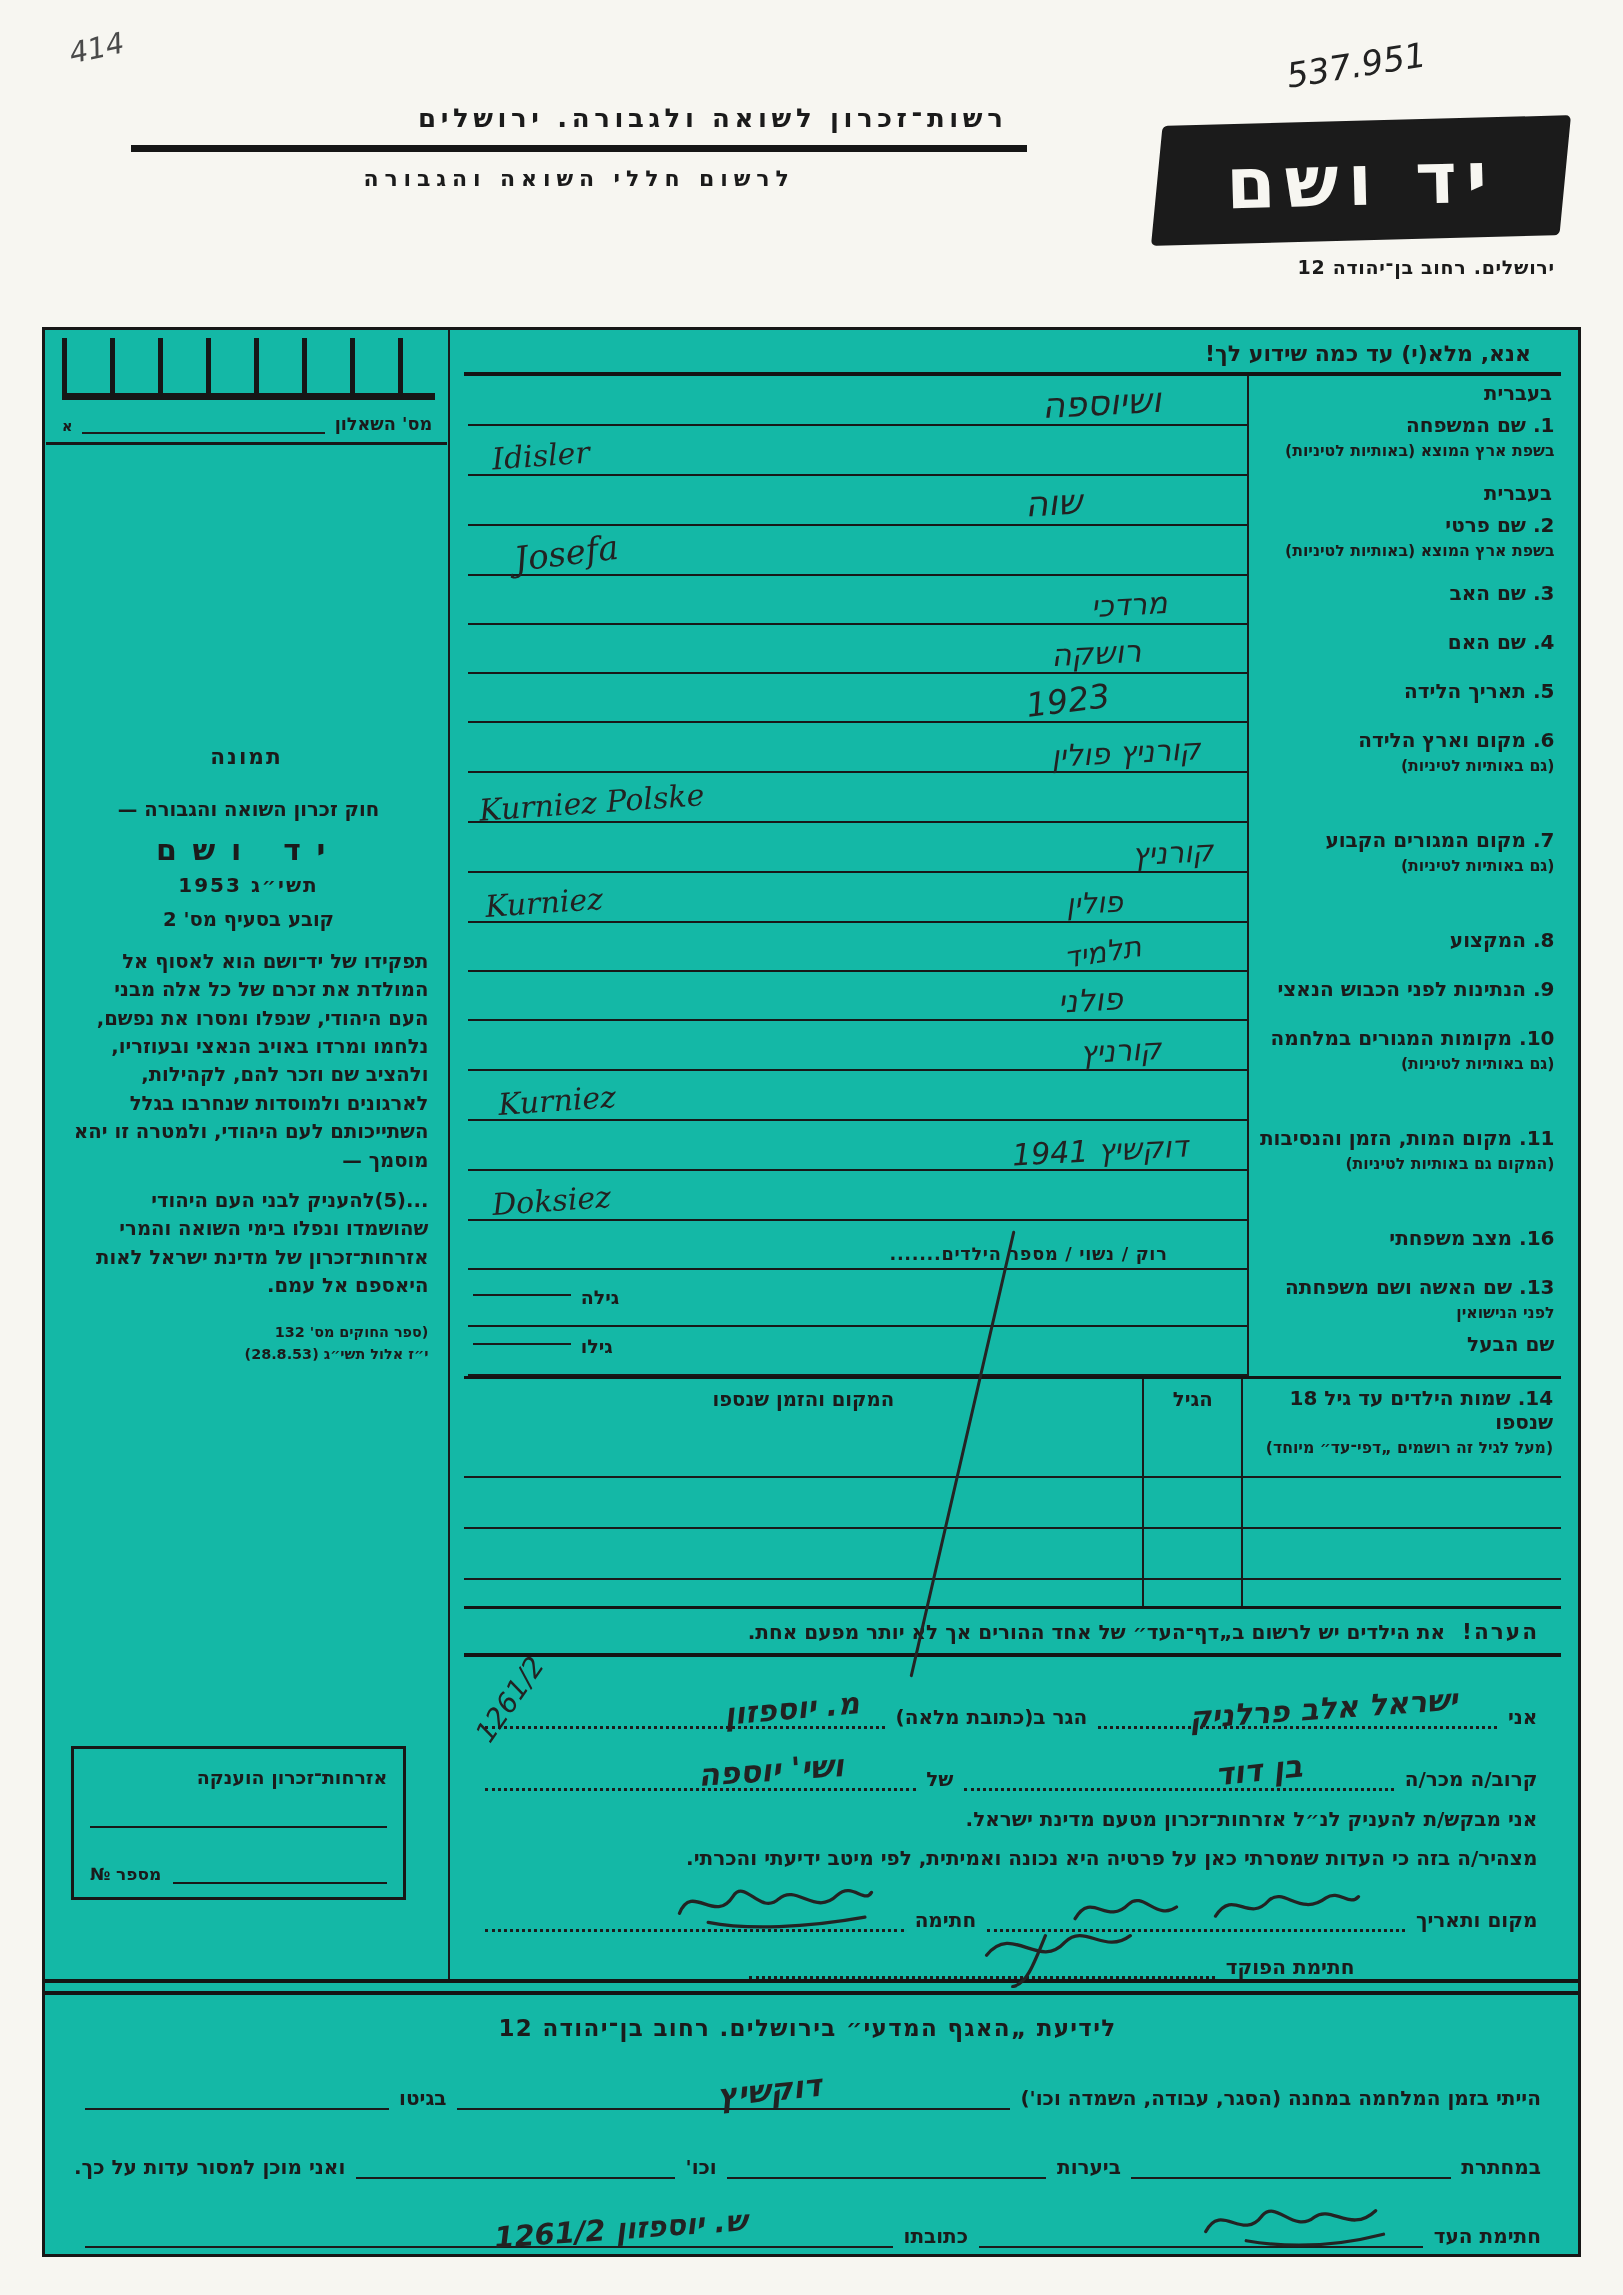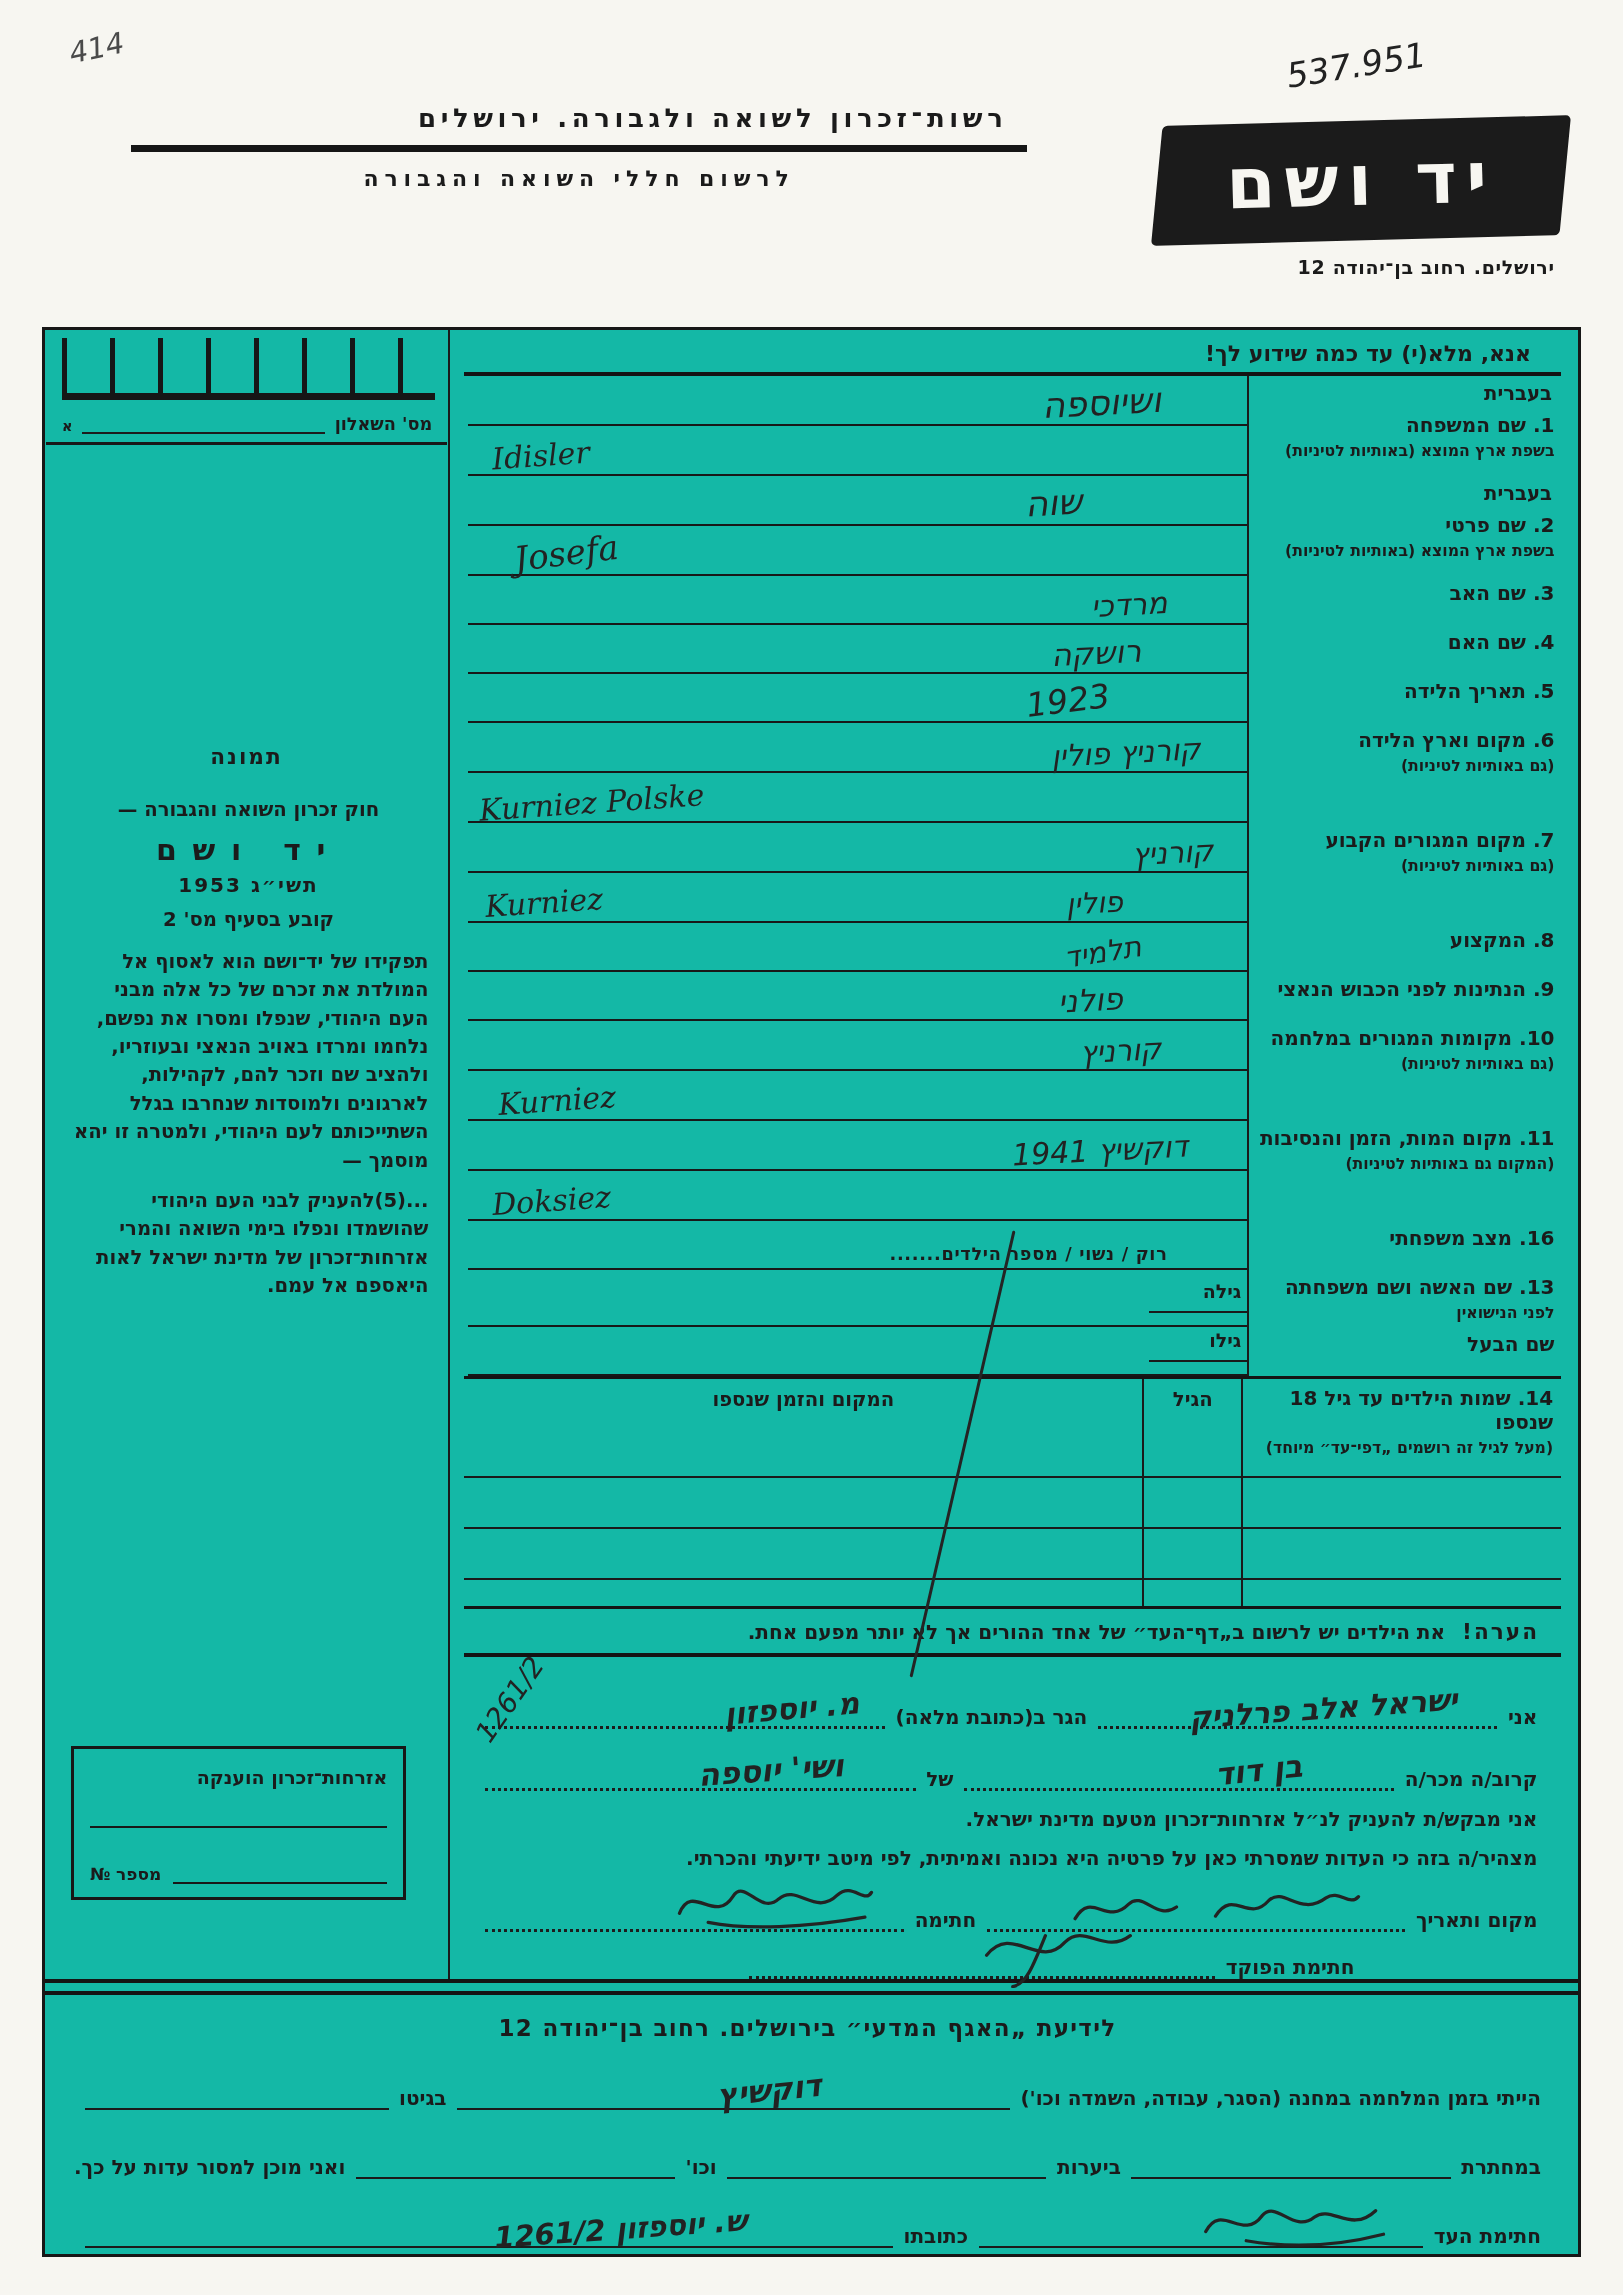--- a/index.html
+++ b/index.html
@@ -56,21 +56,21 @@
   .r4 .hw.he{right:105px;}
   .r5 .hw.he{right:137px;font-size:33px;transform:rotate(-7deg);}
   .r6 .hw.he{right:46px;font-size:30px;}       .r6 .hw.lat{left:10.5px;}
   .r7 .hw.he{right:33px;font-size:30px;}       .r7 .hw.lat{left:17px;}  .r7 .hw.he2{position:absolute;bottom:1.3px;right:124px;font-size:29px;}
   .r8 .hw.he{right:105px;font-size:29px;transform:rotate(-9deg);}
   .r9 .hw.he{right:124px;}
   .r10 .hw.he{right:85px;font-size:30px;}     .r10 .hw.lat{left:30px;}
   .r11 .hw.he{right:59px;font-size:30px;}      .r11 .hw.lat{left:23.6px;}
   .printed-mid{position:absolute;bottom:3.9px;right:79px;font-size:17.7px;font-weight:bold;letter-spacing:0.7px;}
 
-  .endrow .wline{display:flex;align-items:flex-start;flex-direction:column;}
+  .endrow .wline{display:flex;align-items:center;}
   .fillseg{flex:1;}
   .endlbl{font-size:19px;font-weight:bold;margin:0 5.2px 9.2px 9.2px;}
   .shortseg{width:98px;border-bottom:2.6px solid #1a1a1a;margin:0 0 11.8px 5.2px;}
 
   
   .t14{display:flex;border-top:3.9px solid #141414;border-bottom:3.9px solid #141414;position:relative;height:250px;margin-left:0;}
   .t-lbl{width:306px;padding:7.9px 7.9px 0 3.9px;border-left:2.6px solid #1a1a1a;text-align:right;}
   .t-age{width:97px;border-left:2.6px solid #1a1a1a;text-align:center;font-size:19.6px;font-weight:bold;padding-top:9.2px;}
   .t-place{flex:1;text-align:center;font-size:19.6px;font-weight:bold;padding-top:9.2px;}
   .t-line{position:absolute;left:0;right:0;border-bottom:2.6px solid #1a1a1a;}
@@ -417,20 +417,24 @@
         <div class="photo" data-interactable="false">
           <div class="photo-label" data-interactable="false">תמונה</div>
         </div>
         <div class="law" data-interactable="false">
           <div class="law-l1" data-interactable="false">חוק זכרון השואה והגבורה —</div>
           <div class="law-l2" data-interactable="false">יד ושם</div>
           <div class="law-l3" data-interactable="false">תשי״ג 1953</div>
           <div class="law-l4" data-interactable="false">קובע בסעיף מס' 2</div>
           <div class="law-body" data-interactable="false">תפקידו של יד־ושם הוא לאסוף אל המולדת את זכרם של כל אלה מבני העם היהודי, שנפלו ומסרו את נפשם, נלחמו ומרדו באויב הנאצי ובעוזריו, ולהציב שם וזכר להם, לקהילות, לארגונים ולמוסדות שנחרבו בגלל השתייכותם לעם היהודי, ולמטרה זו יהא מוסמך —</div>
           <div class="law-clause" data-interactable="false">...(5)להעניק לבני העם היהודי שהושמדו ונפלו בימי השואה והמרי אזרחות־זכרון של מדינת ישראל לאות היאספם אל עמם.</div>
+          <div class="law-foot" data-interactable="false">
+            <div data-interactable="false">(ספר החוקים מס' 132</div>
+            <div data-interactable="false">י״ז אלול תשי״ג (28.8.53)</div>
+          </div>
         </div>
         <div class="grantbox" data-interactable="false">
           <div class="gb-title" data-interactable="false">אזרחות־זכרון הוענקה</div>
           <div class="gb-line" data-interactable="false"></div>
           <div class="gb-foot" data-interactable="false">
             <span class="gb-fill" data-interactable="false"></span>
             <span data-interactable="false">מספר №</span>
           </div>
         </div>
       </aside>

